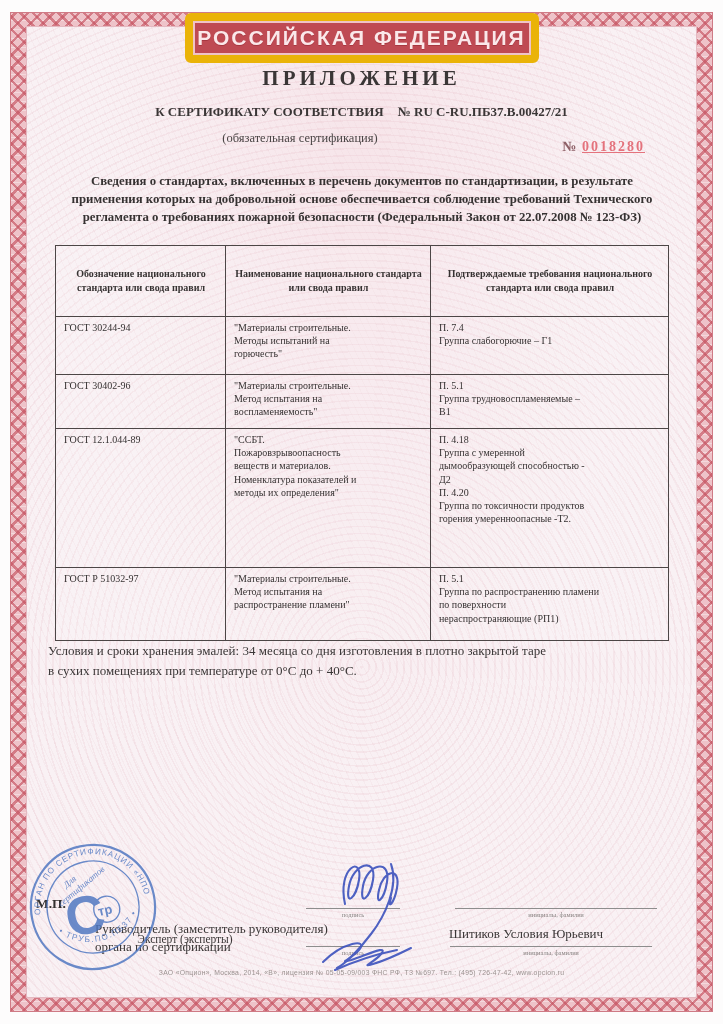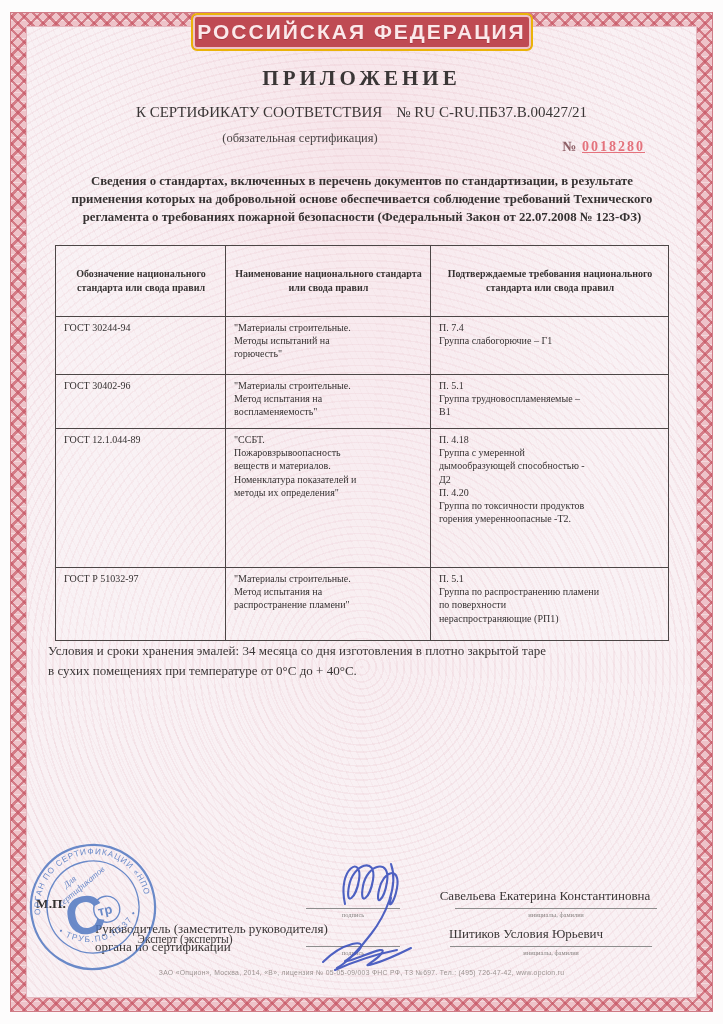--- a/index.html
+++ b/index.html
@@ -24,35 +24,35 @@
     background-image:
       repeating-radial-gradient(circle at 50% 66%, rgba(224,170,182,.16) 0 1.5px, rgba(255,255,255,0) 1.5px 7px),
       repeating-linear-gradient(65deg, rgba(238,214,220,.25) 0 1px, rgba(255,255,255,0) 1px 6px),
       radial-gradient(ellipse at 50% 12%, rgba(244,214,221,.45), rgba(255,255,255,0) 55%);
     border:1px solid #e4b9c1;
   }
   
   .banner {
     position:absolute; top:13px; left:50%; transform:translateX(-50%);
     width:338px; height:34px; z-index:5;
-    background:#bf4a53; border:2px solid #eab308; border-radius:6px;
+    background:#bf4a53; border:8px solid #eab308; border-radius:6px;
     box-shadow: inset 0 0 0 2px rgba(255,236,238,.75), inset 0 0 0 4px #bf4a53;
     display:flex; align-items:center; justify-content:center;
     font-family:"Liberation Sans", sans-serif; font-weight:bold;
     font-size:21px; letter-spacing:2px; color:#fbe8ea;
     text-shadow:0 1px 0 rgba(120,20,30,.35);
   }
   
   .title {
     position:absolute; top:66px; left:0; right:0; text-align:center;
     font-size:21px; font-weight:bold; letter-spacing:4px; color:#3a3636;
   }
   .subtitle-row {
     position:absolute; top:104px; left:0; right:0; text-align:center;
-    font-size:15px; font-weight:normal; color:#3a3636;
+    font-size:13px; font-weight:bold; color:#3a3636;
   }
   .subtitle-row .num { margin-left:14px; }
   .cert-type {
     position:absolute; top:131px; left:135px; width:330px; text-align:center;
     font-size:12.5px; color:#4a4545;
   }
   .blank-no {
     position:absolute; top:139px; right:78px; font-size:14px; font-weight:bold;
     letter-spacing:1px;
   }
@@ -234,21 +234,20 @@
 
   <svg class="autograph" viewBox="0 0 160 130">
     <g fill="none" stroke="#3c52bd" stroke-width="2.1" stroke-linecap="round" opacity="0.9">
       <path d="M52,58 C44,22 70,8 66,34 C63,52 52,62 56,40 C60,18 84,10 80,34 C77,52 66,62 70,40 C74,18 98,12 94,36 C91,54 82,62 86,44 C90,24 108,20 104,42 C101,58 94,64 98,52"></path>
       <path d="M98,18 C106,40 92,70 78,88 C66,104 52,118 44,122"></path>
       <path d="M30,116 C50,96 76,92 66,104 C58,113 44,118 58,114 C74,109 96,98 88,108 C82,116 66,122 80,118 C94,114 110,106 118,102"></path>
       <path d="M42,124 C60,116 84,108 104,104"></path>
     </g>
   </svg>
 
-  <div class="sig-name name1">Савельева Екатерина Константиновна</div>
   <div class="sig-name name2">Шитиков Условия Юрьевич</div>
 
   <div class="uline l-sig1"></div>
   <div class="uline l-nam1"></div>
   <div class="uline l-sig2"></div>
   <div class="uline l-nam2"></div>
 
   <div class="cap c-sig1">подпись</div>
   <div class="cap c-nam1">инициалы, фамилия</div>
   <div class="cap c-sig2">подпись</div>

